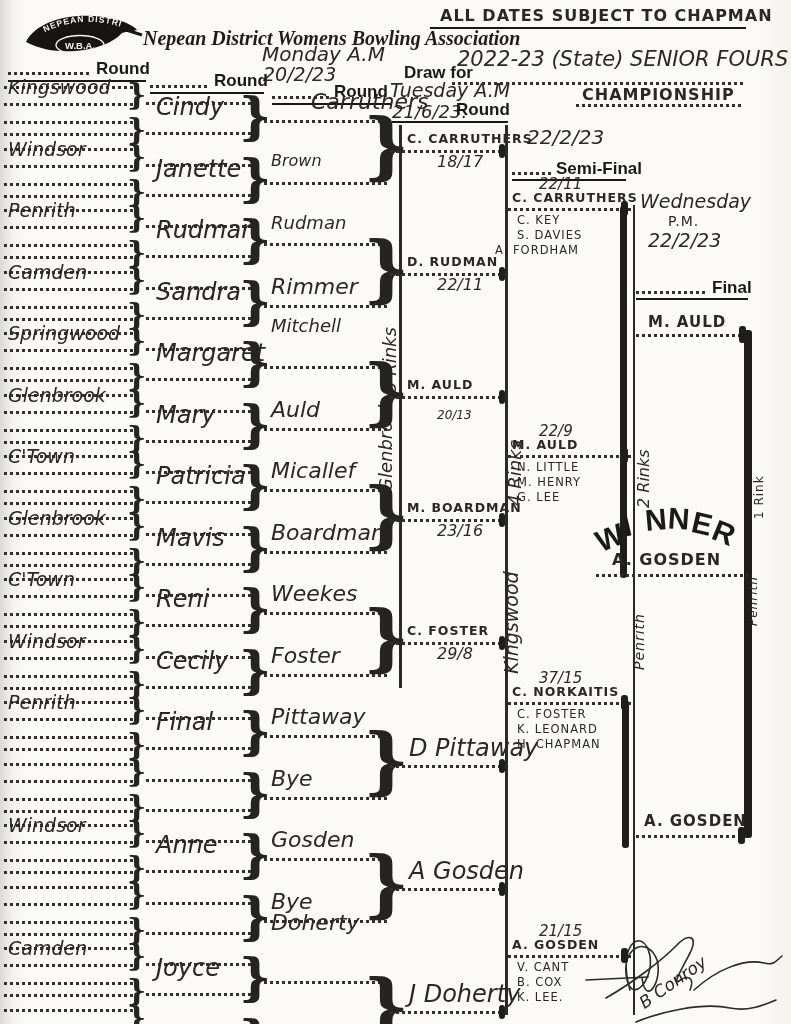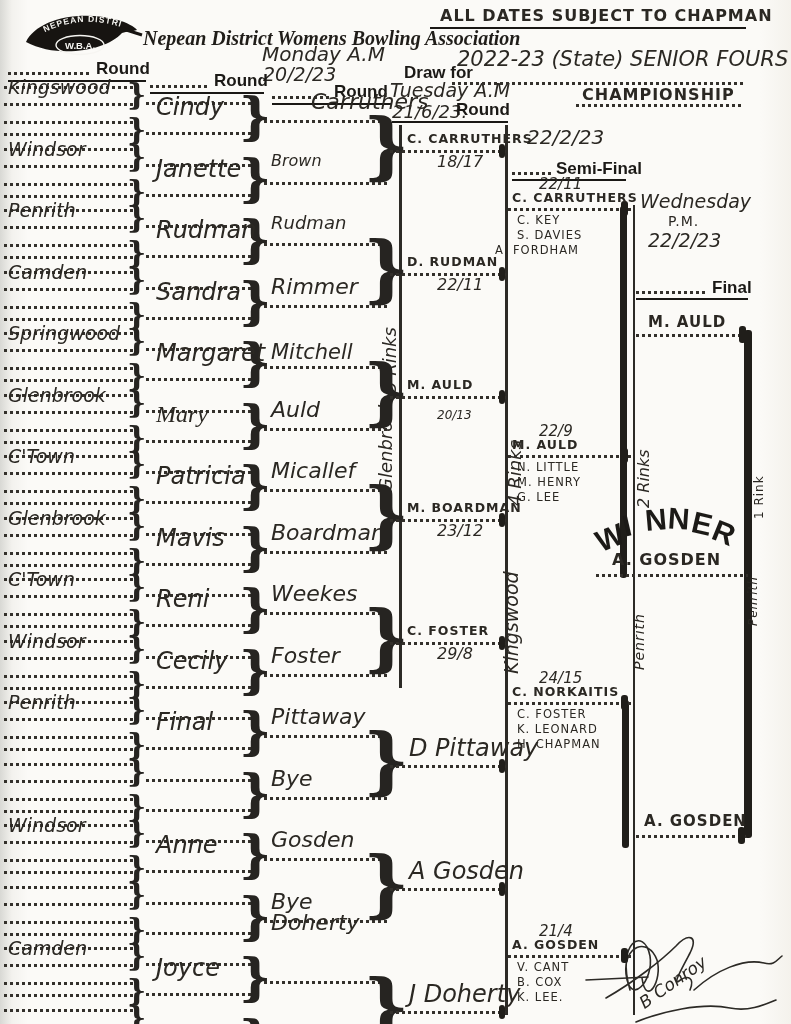--- a/index.html
+++ b/index.html
@@ -246,21 +246,21 @@
       <div class="abs dot" style="left: 146px; top: 316.5px; width: 112px;"></div>
       <div class="abs brace" style="left: 239px; top: 275.5px; font-size: 50px;">}</div>
       <div class="abs hw" style="left: 156px; top: 277.5px; font-size: 24px;">Sandra</div>
       <div class="abs dot" style="left: 146px; top: 348px; width: 112px;"></div>
       <div class="abs dot" style="left: 146px; top: 378px; width: 112px;"></div>
       <div class="abs brace" style="left: 239px; top: 337px; font-size: 50px;">}</div>
       <div class="abs hw" style="left: 156px; top: 339px; font-size: 24px;">Margaret</div>
       <div class="abs dot" style="left: 146px; top: 409.5px; width: 112px;"></div>
       <div class="abs dot" style="left: 146px; top: 439.5px; width: 112px;"></div>
       <div class="abs brace" style="left: 239px; top: 398.5px; font-size: 50px;">}</div>
-      <div class="abs hw" style="left: 156px; top: 400.5px; font-size: 24px; font-family: Liberation Serif, serif;">Mary</div>
+      <div class="abs hw" style="left: 156px; top: 400.5px; font-size: 24px;">Mary</div>
       <div class="abs dot" style="left: 146px; top: 471px; width: 112px;"></div>
       <div class="abs dot" style="left: 146px; top: 501px; width: 112px;"></div>
       <div class="abs brace" style="left: 239px; top: 460px; font-size: 50px;">}</div>
       <div class="abs hw" style="left: 156px; top: 462px; font-size: 24px;">Patricia</div>
       <div class="abs dot" style="left: 146px; top: 532.5px; width: 112px;"></div>
       <div class="abs dot" style="left: 146px; top: 562.5px; width: 112px;"></div>
       <div class="abs brace" style="left: 239px; top: 521.5px; font-size: 50px;">}</div>
       <div class="abs hw" style="left: 156px; top: 523.5px; font-size: 24px;">Mavis</div>
       <div class="abs dot" style="left: 146px; top: 594px; width: 112px;"></div>
       <div class="abs dot" style="left: 146px; top: 624px; width: 112px;"></div>
@@ -291,21 +291,21 @@
       <div class="abs brace" style="left: 239px; top: 1013.5px; font-size: 50px;">}</div>
       <div class="abs dot" style="left: 264px; top: 120px; width: 124px;"></div>
       <div class="abs hw" style="left: 271px; top: 89px; font-size: 22px; margin-left: 40px;">Carruthers</div>
       <div class="abs dot" style="left: 264px; top: 181.5px; width: 124px;"></div>
       <div class="abs hw" style="left: 271px; top: 150.5px; font-size: 16px;">Brown</div>
       <div class="abs dot" style="left: 264px; top: 243px; width: 124px;"></div>
       <div class="abs hw" style="left: 271px; top: 212px; font-size: 18px;">Rudman</div>
       <div class="abs dot" style="left: 264px; top: 304.5px; width: 124px;"></div>
       <div class="abs hw" style="left: 271px; top: 273.5px; font-size: 22px;">Rimmer</div>
       <div class="abs dot" style="left: 264px; top: 366px; width: 124px;"></div>
-      <div class="abs hw" style="left: 271px; top: 340px; font-size: 21px;">Mitchell</div>
+      <div class="abs hw" style="left: 271px; top: 315px; font-size: 18px;">Mitchell</div>
       <div class="abs dot" style="left: 264px; top: 427.5px; width: 124px;"></div>
       <div class="abs hw" style="left: 271px; top: 396.5px; font-size: 22px;">Auld</div>
       <div class="abs dot" style="left: 264px; top: 489px; width: 124px;"></div>
       <div class="abs hw" style="left: 271px; top: 458px; font-size: 22px;">Micallef</div>
       <div class="abs dot" style="left: 264px; top: 550.5px; width: 124px;"></div>
       <div class="abs hw" style="left: 271px; top: 519.5px; font-size: 22px;">Boardman</div>
       <div class="abs dot" style="left: 264px; top: 612px; width: 124px;"></div>
       <div class="abs hw" style="left: 271px; top: 581px; font-size: 22px;">Weekes</div>
       <div class="abs dot" style="left: 264px; top: 673.5px; width: 124px;"></div>
       <div class="abs hw" style="left: 271px; top: 642.5px; font-size: 22px;">Foster</div>
@@ -335,21 +335,21 @@
       <div class="abs nub" style="left: 499px; top: 267px; width: 6px; height: 14px;"></div>
       <div class="abs hwc" style="left: 407px; top: 254px; font-size: 12.5px; font-weight: bold;">D. RUDMAN</div>
       <div class="abs hw" style="left: 437px; top: 275px; font-size: 16px;">22/11</div>
       <div class="abs dot" style="left: 390px; top: 396px; width: 116px;"></div>
       <div class="abs nub" style="left: 499px; top: 390px; width: 6px; height: 14px;"></div>
       <div class="abs hwc" style="left: 407px; top: 377px; font-size: 12.5px; font-weight: bold;">M. AULD</div>
       <div class="abs hw" style="left: 437px; top: 408px; font-size: 12px;">20/13</div>
       <div class="abs dot" style="left: 390px; top: 519px; width: 116px;"></div>
       <div class="abs nub" style="left: 499px; top: 513px; width: 6px; height: 14px;"></div>
       <div class="abs hwc" style="left: 407px; top: 500px; font-size: 12.5px; font-weight: bold;">M. BOARDMAN</div>
-      <div class="abs hw" style="left: 437px; top: 521px; font-size: 16px;">23/12</div>
+      <div class="abs hw" style="left: 437px; top: 521px; font-size: 16px;">23/16</div>
       <div class="abs dot" style="left: 390px; top: 642px; width: 116px;"></div>
       <div class="abs nub" style="left: 499px; top: 636px; width: 6px; height: 14px;"></div>
       <div class="abs hwc" style="left: 407px; top: 623px; font-size: 12.5px; font-weight: bold;">C. FOSTER</div>
       <div class="abs hw" style="left: 437px; top: 644px; font-size: 16px;">29/8</div>
       <div class="abs dot" style="left: 390px; top: 765px; width: 116px;"></div>
       <div class="abs nub" style="left: 499px; top: 759px; width: 6px; height: 14px;"></div>
       <div class="abs hw" style="left: 409px; top: 734px; font-size: 24px;">D Pittaway</div>
       <div class="abs dot" style="left: 390px; top: 888px; width: 116px;"></div>
       <div class="abs nub" style="left: 499px; top: 882px; width: 6px; height: 14px;"></div>
       <div class="abs hw" style="left: 409px; top: 857px; font-size: 24px;">A Gosden</div>
@@ -365,26 +365,26 @@
       <div class="abs hwc" style="left: 495px; top: 243px; font-size: 11.5px;">A. FORDHAM</div>
       <div class="abs dot" style="left: 508px; top: 455px; width: 124px;"></div>
       <div class="abs nub" style="left: 621px; top: 448px; width: 7px; height: 15px;"></div>
       <div class="abs hw" style="left: 539px; top: 422px; font-size: 15px;">22/9</div>
       <div class="abs hwc" style="left: 512px; top: 437px; font-size: 12.5px; font-weight: bold;">M. AULD</div>
       <div class="abs hwc" style="left: 517px; top: 460px; font-size: 11.5px;">N. LITTLE</div>
       <div class="abs hwc" style="left: 517px; top: 475px; font-size: 11.5px;">M. HENRY</div>
       <div class="abs hwc" style="left: 517px; top: 490px; font-size: 11.5px;">G. LEE</div>
       <div class="abs dot" style="left: 508px; top: 702px; width: 124px;"></div>
       <div class="abs nub" style="left: 621px; top: 695px; width: 7px; height: 15px;"></div>
-      <div class="abs hw" style="left: 539px; top: 669px; font-size: 15px;">24/15</div>
+      <div class="abs hw" style="left: 539px; top: 669px; font-size: 15px;">37/15</div>
       <div class="abs hwc" style="left: 512px; top: 684px; font-size: 12.5px; font-weight: bold;">C. NORKAITIS</div>
       <div class="abs hwc" style="left: 517px; top: 707px; font-size: 11.5px;">C. FOSTER</div>
       <div class="abs hwc" style="left: 517px; top: 722px; font-size: 11.5px;">K. LEONARD</div>
       <div class="abs hwc" style="left: 517px; top: 737px; font-size: 11.5px;">H. CHAPMAN</div>
       <div class="abs dot" style="left: 508px; top: 955px; width: 124px;"></div>
       <div class="abs nub" style="left: 621px; top: 948px; width: 7px; height: 15px;"></div>
-      <div class="abs hw" style="left: 539px; top: 922px; font-size: 15px;">21/4</div>
+      <div class="abs hw" style="left: 539px; top: 922px; font-size: 15px;">21/15</div>
       <div class="abs hwc" style="left: 512px; top: 937px; font-size: 12.5px; font-weight: bold;">A. GOSDEN</div>
       <div class="abs hwc" style="left: 517px; top: 960px; font-size: 11.5px;">V. CANT</div>
       <div class="abs hwc" style="left: 517px; top: 975px; font-size: 11.5px;">B. COX</div>
       <div class="abs hwc" style="left: 517px; top: 990px; font-size: 11.5px;">K. LEE.</div>
     </div>
 </div>
 
 </body></html>

